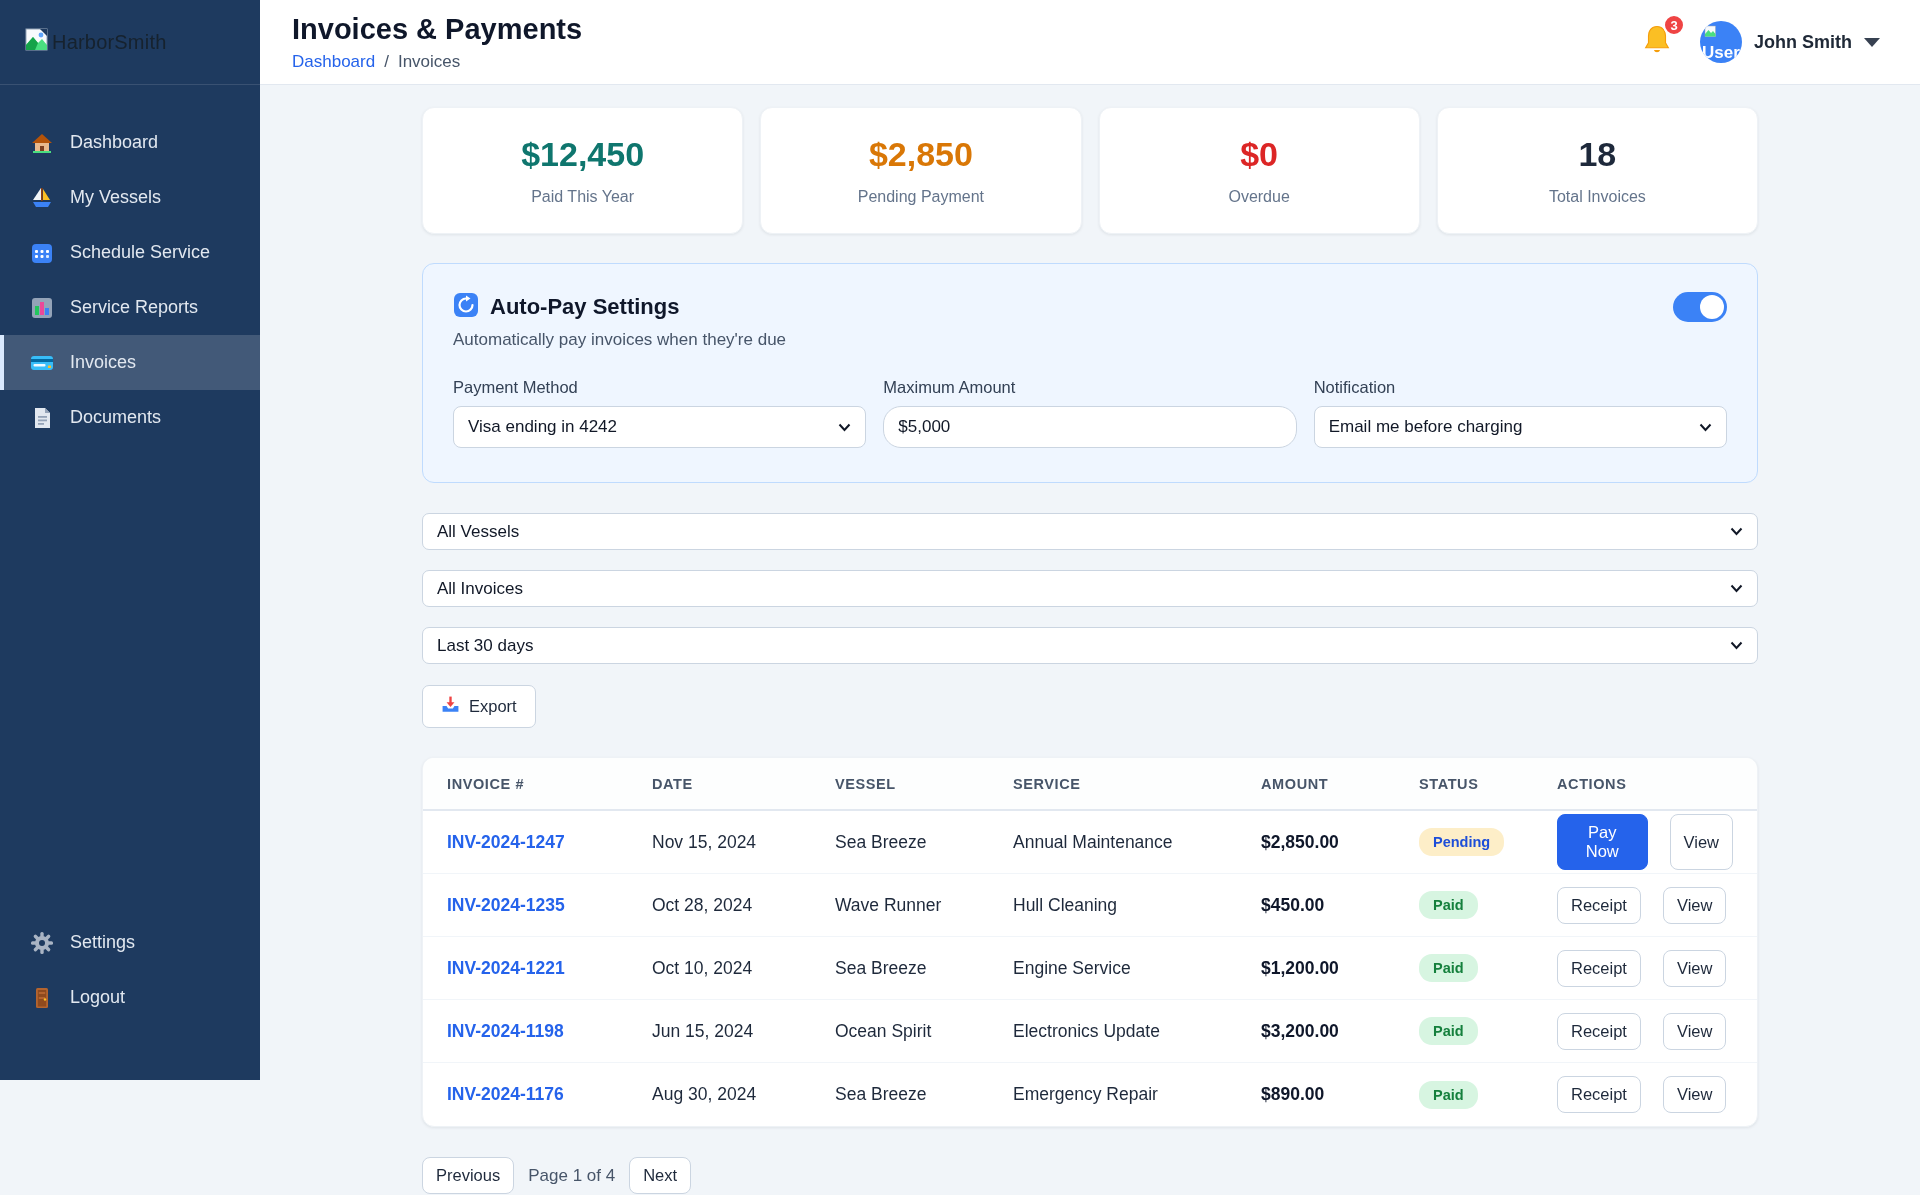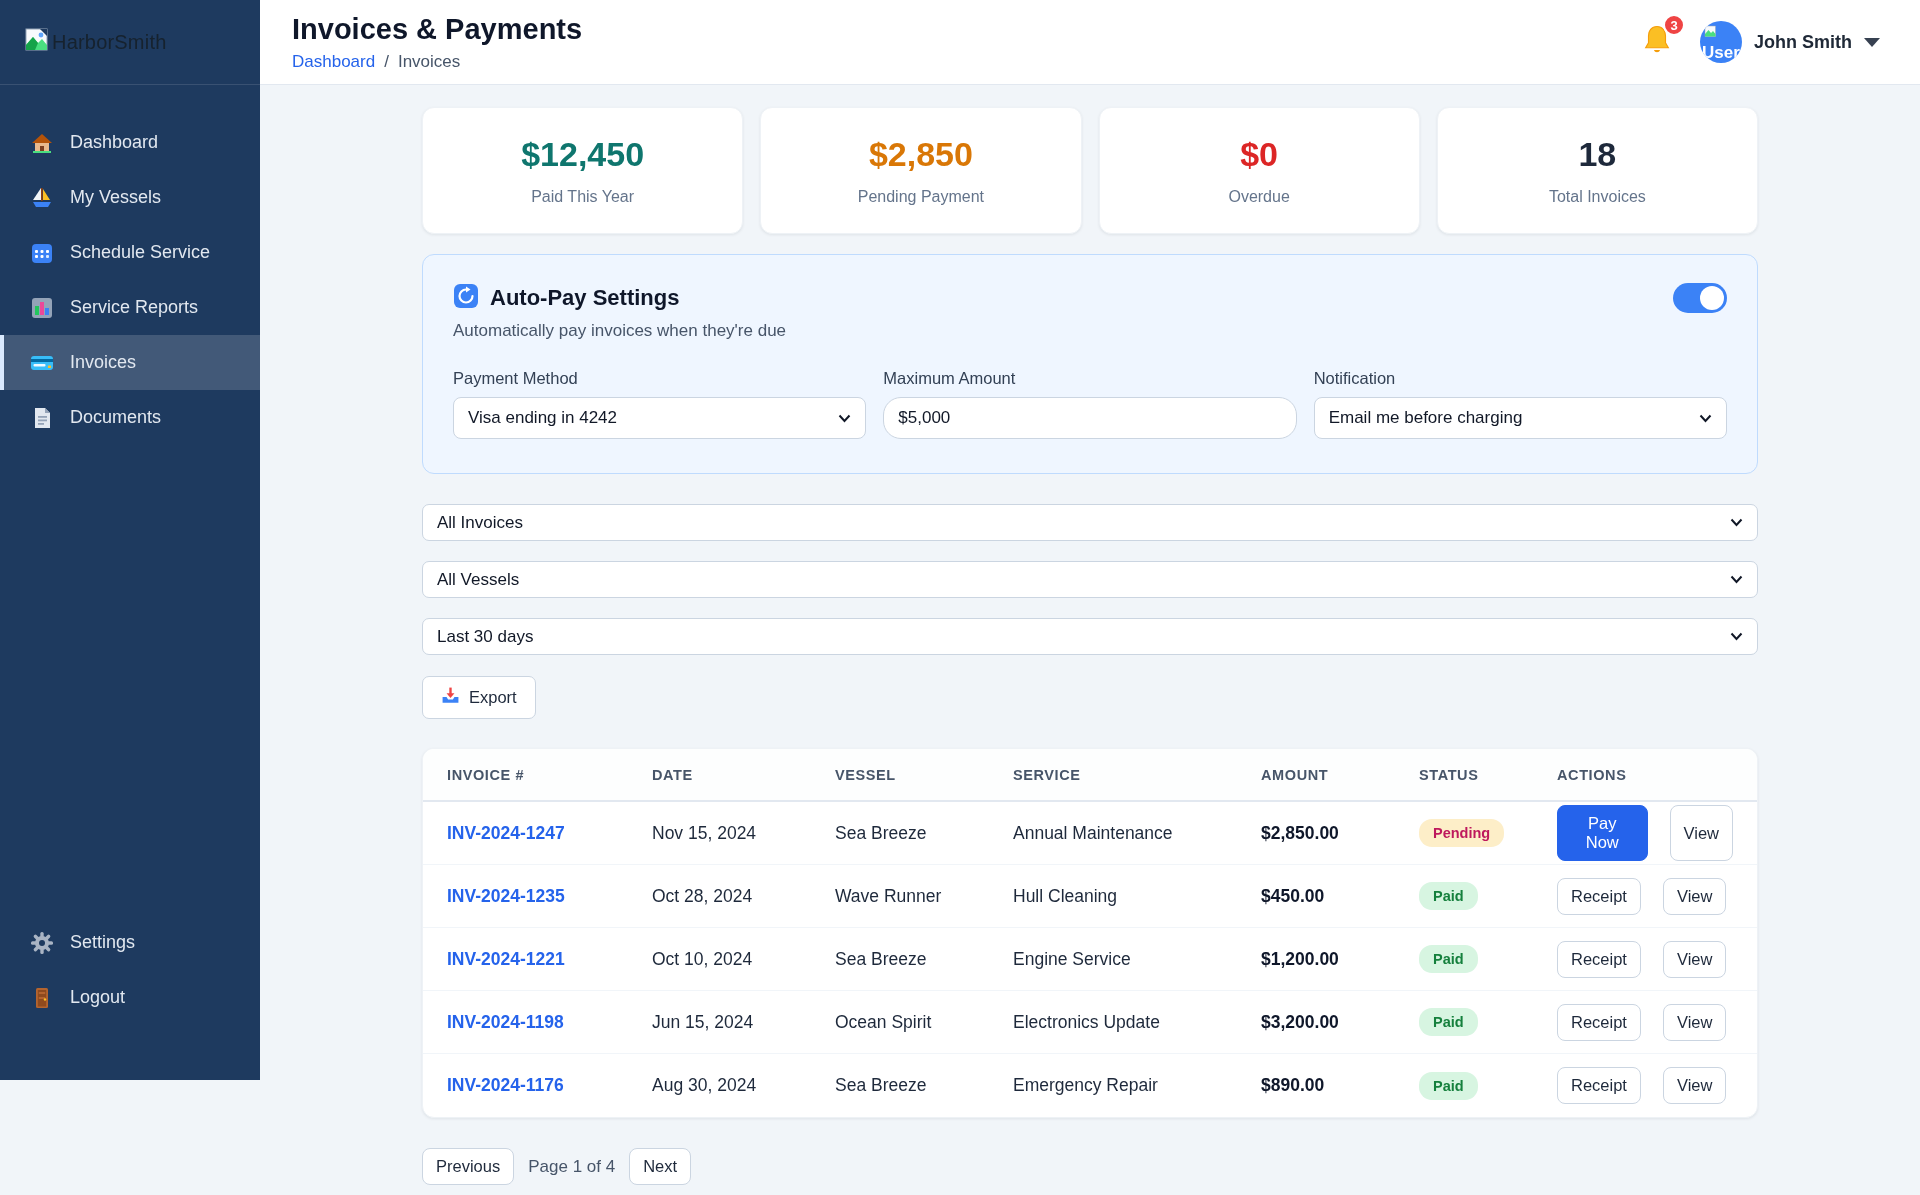--- a/index.html
+++ b/index.html
@@ -74,21 +74,21 @@
     display:flex; flex-direction:column; align-items:center; justify-content:center; gap:14px;
   }
   .stat-value { font-size:34px; font-weight:bold; }
   .stat-value.green { color:#0f766e; }
   .stat-value.orange { color:#d97706; }
   .stat-value.red { color:#dc2626; }
   .stat-value.dark { color:#1e293b; }
   .stat-label { font-size:16px; color:#64748b; }
   
   .autopay {
-    margin-top:20px; background:#eff6ff; border:1px solid #bfdbfe;
+    margin-top:29px; background:#eff6ff; border:1px solid #bfdbfe;
     border-radius:12px; padding:28px 30px 34px 30px;
   }
   .autopay-top { display:flex; justify-content:space-between; align-items:flex-start; }
   .autopay-title-row { display:flex; align-items:center; gap:11px; }
   .autopay-title { font-size:22px; font-weight:bold; color:#0f172a; }
   .autopay-sub { margin-top:8px; font-size:17px; color:#475569; }
   .toggle {
     width:54px; height:30px; border-radius:15px; background:#3b82f6;
     position:relative; cursor:pointer;
   }
@@ -127,21 +127,21 @@
   .thead { height:53px; border-bottom:2px solid #e2e8f0; background:#fdfefe; }
   .thead span { font-size:14.5px; font-weight:bold; color:#475569; letter-spacing:0.6px; }
   .tbody-row { height:63px; border-bottom:1px solid #f1f5f9; font-size:17.5px; color:#1e293b; }
   .tbody-row:last-child { border-bottom:none; }
   .inv-link { color:#2563eb; font-weight:bold; cursor:pointer; }
   .amount { font-weight:bold; color:#0f172a; }
   .pill {
     display:inline-block; padding:6px 14px; border-radius:13px;
     font-size:14.5px; font-weight:bold;
   }
-  .pill.pending { background:#fdeec8; color:#be185d; }
+  .pill.pending { background:#fdeec8; color:#1d4ed8; }
   .pill.paid { background:#d7f5e1; color:#15803d; }
   .actions { display:flex; gap:22px; }
   .btn {
     border-radius:8px; font-size:16.5px; padding:8px 13px; cursor:pointer;
     font-family:"Liberation Sans", sans-serif;
   }
   .btn.primary { background:#2563eb; color:#fff; border:1px solid #2563eb; }
   .btn.outline { background:#fff; color:#1e293b; border:1px solid #cbd5e1; }
   
   .pagination {
@@ -367,27 +367,27 @@
             <svg width="13" height="9" viewBox="0 0 13 9">
                 <path d="M1.5 1.5 L6.5 7 L11.5 1.5" fill="none" stroke="#111827" stroke-width="2"></path>
               </svg>
           </div>
         </div>
       </div>
     </section>
 
     <div class="filters">
       <div class="control fake-select filter-select">
-        <span>All Invoices</span>
+        <span>All Vessels</span>
         <svg width="13" height="9" viewBox="0 0 13 9">
             <path d="M1.5 1.5 L6.5 7 L11.5 1.5" fill="none" stroke="#111827" stroke-width="2"></path>
           </svg>
       </div>
       <div class="control fake-select filter-select">
-        <span>All Vessels</span>
+        <span>All Invoices</span>
         <svg width="13" height="9" viewBox="0 0 13 9">
             <path d="M1.5 1.5 L6.5 7 L11.5 1.5" fill="none" stroke="#111827" stroke-width="2"></path>
           </svg>
       </div>
       <div class="control fake-select filter-select">
         <span>Last 30 days</span>
         <svg width="13" height="9" viewBox="0 0 13 9">
             <path d="M1.5 1.5 L6.5 7 L11.5 1.5" fill="none" stroke="#111827" stroke-width="2"></path>
           </svg>
       </div>

